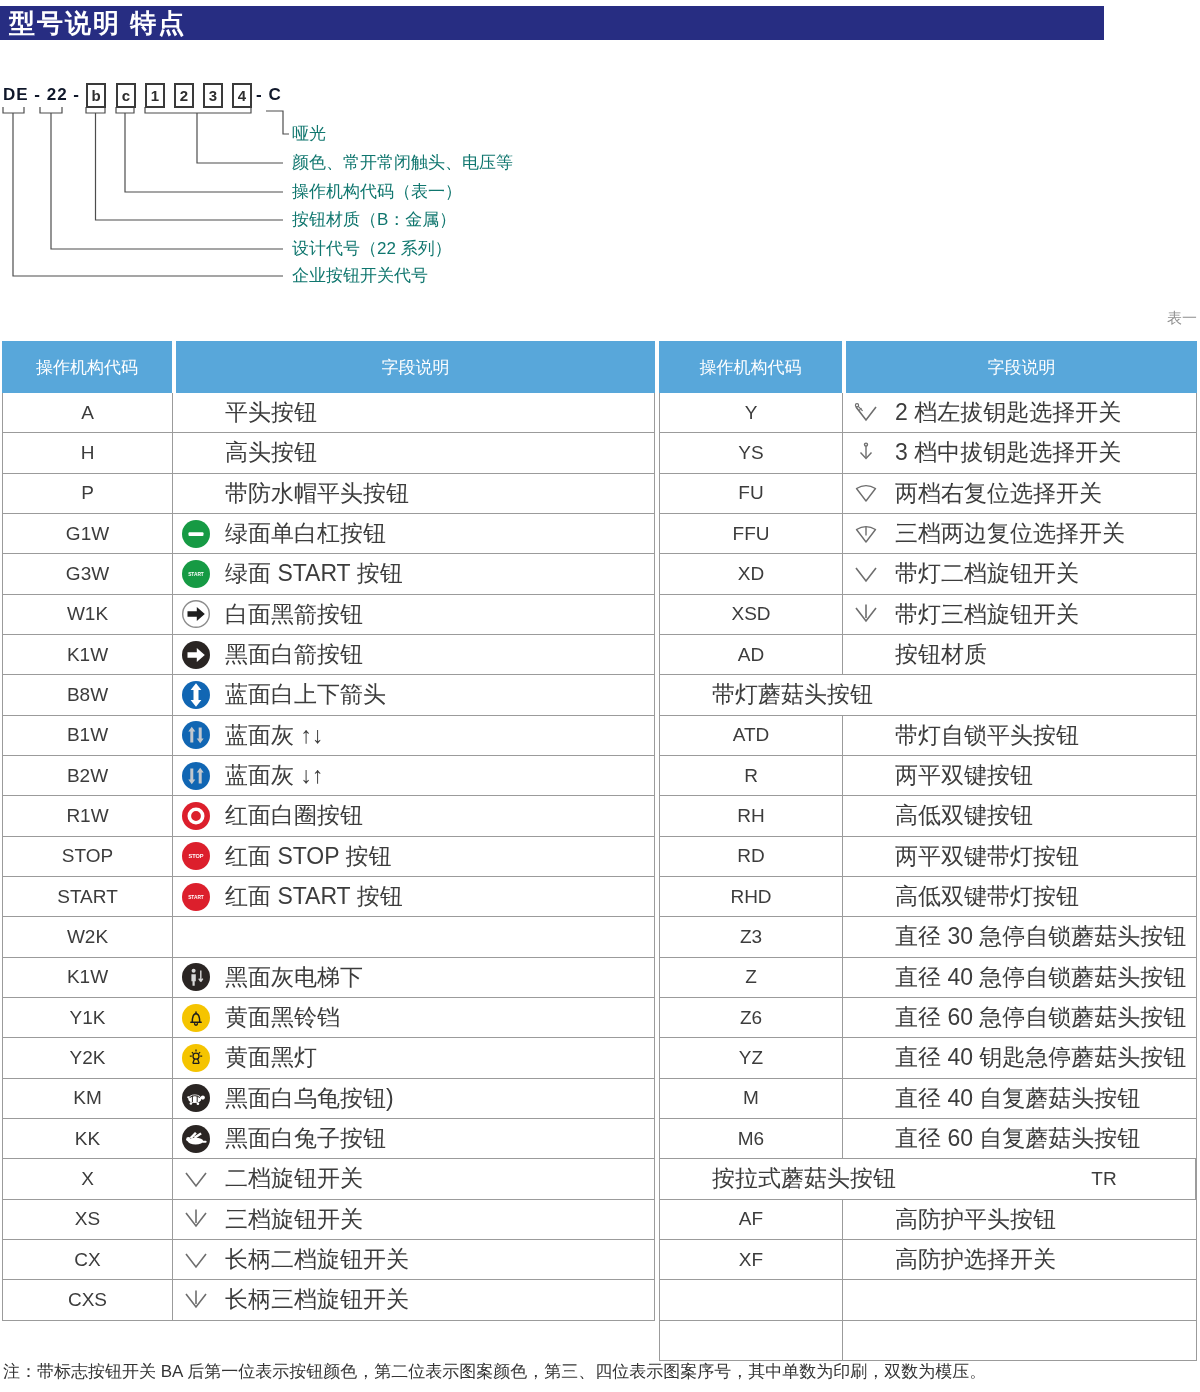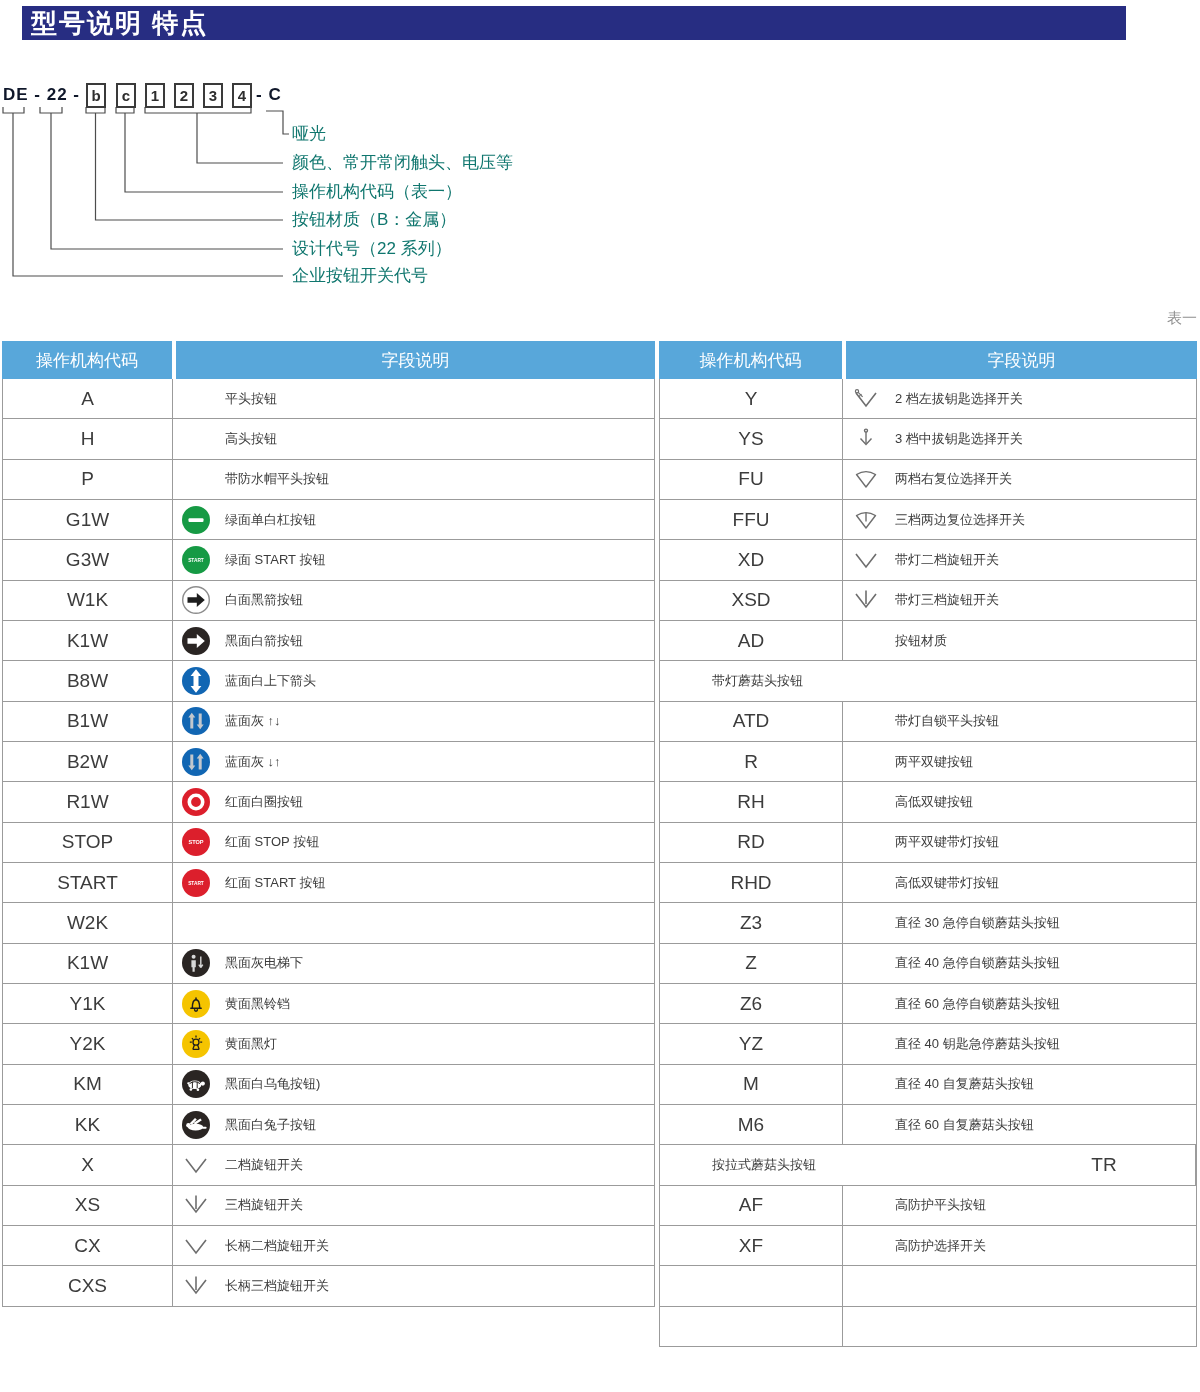--- a/index.html
+++ b/index.html
@@ -1,51 +1,51 @@
 <!DOCTYPE html>
 <html><head>
 <meta charset="utf-8">
 <style>
   html,body{margin:0;padding:0;background:#fff;}
   .page{position:relative;width:1200px;height:1392px;background:#fff;overflow:hidden;
         font-family:"Liberation Sans","DejaVu Sans",sans-serif;color:#3c3c3c;}
   
   .titlebar{position:absolute;left:0;top:6px;width:1104px;height:34px;background:#272d82;
             color:#fff;font-size:26px;font-weight:bold;line-height:34px;padding-left:9px;
-            box-sizing:border-box;letter-spacing:2px;margin-left:22px;}
+            box-sizing:border-box;letter-spacing:2px;}
   
   .code-prefix,.code-suffix{position:absolute;top:85px;font-size:17px;font-weight:600;color:#0f172a;letter-spacing:1px;white-space:pre;}
   .code-prefix{left:3px;}
   .code-suffix{left:256px;}
   .cbox{position:absolute;top:83px;width:20px;height:25px;border:2px solid #3a3a3a;box-sizing:border-box;
         font-size:15px;font-weight:600;color:#2e2e2e;text-align:center;line-height:21px;background:#fff;}
   .diag-lines{position:absolute;left:0;top:80px;}
   .dlabel{position:absolute;left:292px;font-size:17px;color:#0f766e;white-space:nowrap;line-height:23px;}
   
   .table-tag{position:absolute;left:1060px;top:309px;width:137px;text-align:right;font-size:15px;color:#8f8f8f;}
   
   .dtable{position:absolute;top:341px;}
   .dtable.left{left:2px;width:653px;}
   .dtable.right{left:659px;width:538px;}
-  .thead{display:flex;gap:4px;height:38px;background:#fff;}
+  .thead{display:flex;gap:4px;height:52px;background:#fff;}
   .thcell{background:#58a7da;color:#fff;font-size:17px;display:flex;align-items:center;justify-content:center;}
   .thcell.desc{flex:1;}
   .dtable.left .thcell.code{width:170px;}
   .dtable.right .thcell.code{width:183px;}
   .tbody{border-left:1px solid #9b9b9b;border-right:1px solid #9b9b9b;box-sizing:border-box;}
   .trow{display:flex;height:40.33px;border-bottom:1px solid #9b9b9b;box-sizing:border-box;background:#fff;}
   .tcell{box-sizing:border-box;}
   .tcell.code{border-right:1px solid #9b9b9b;display:flex;align-items:center;justify-content:center;
               font-size:19px;color:#3c3c3c;}
   .dtable.left .tcell.code{width:170px;}
   .dtable.right .tcell.code{width:183px;}
   .tcell.desc{flex:1;display:flex;align-items:center;min-width:0;}
   .ticon{width:30px;height:30px;margin-left:8px;margin-right:14px;display:flex;align-items:center;
          justify-content:center;flex:none;}
-  .tdesc{font-size:13px;color:#3c3c3c;white-space:nowrap;}
+  .tdesc{font-size:23px;color:#3c3c3c;white-space:nowrap;}
   
   .note{position:absolute;left:3px;top:1360px;font-size:17px;color:#333;white-space:nowrap;}
 </style>
 </head>
 <body>
 
 <div class="page">
 
   <div class="titlebar">
     <span>型号说明  特点</span>
@@ -575,14 +575,15 @@
         <div class="trow">
           <div class="tcell code"></div>
           <div class="tcell desc">
             <span class="ticon"></span>
             <span class="tdesc"></span>
           </div>
         </div>
       </div>
   </div>
 
+  <div class="note">注：带标志按钮开关 BA 后第一位表示按钮颜色，第二位表示图案颜色，第三、四位表示图案序号，其中单数为印刷，双数为模压。</div>
 
 </div>
 
 </body></html>

